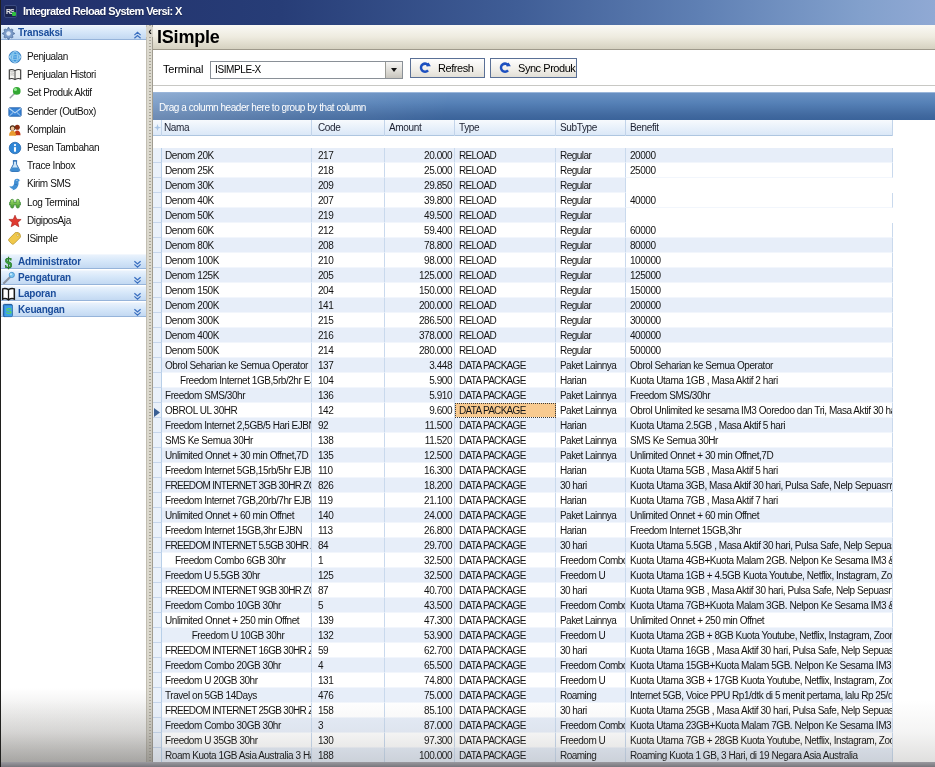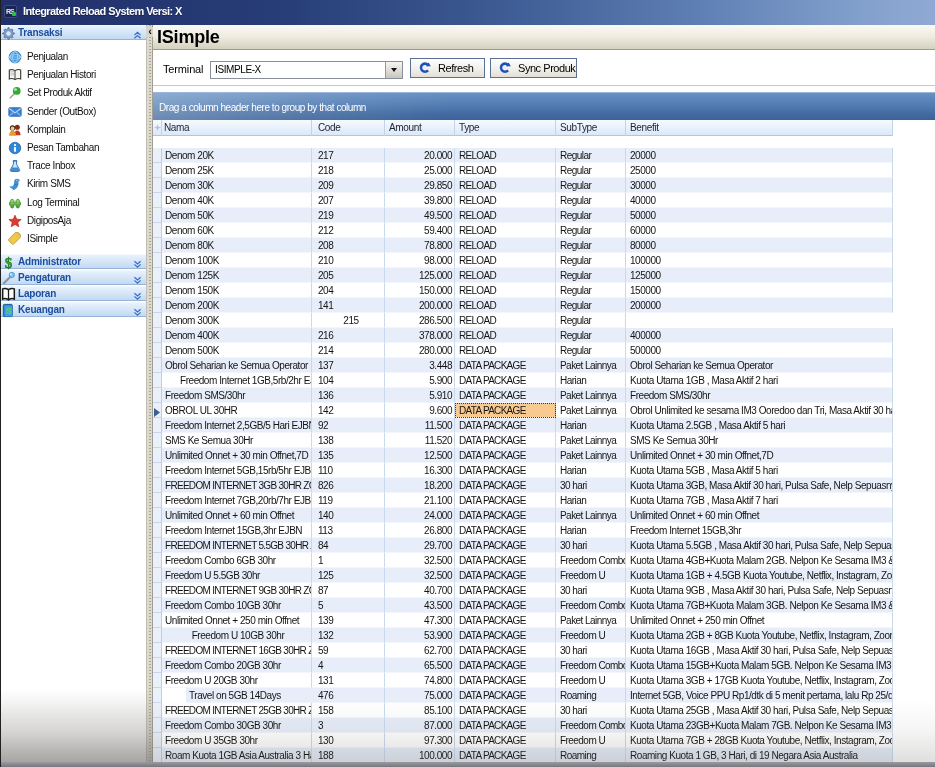--- a/index.html
+++ b/index.html
@@ -287,39 +287,37 @@
         <div class="c ls7" style="left:403px;width:70px;">Regular</div>
         <div class="c" style="left:473px;width:267px;">25000</div>
       </div>
       <div class="row alt" style="top:30px">
         <div class="ind"></div>
         <div class="c" style="left:9px;width:150px;padding-left:3px;">Denom 30K</div>
         <div class="c" style="left:159px;width:73px;padding-left:6px;">209</div>
         <div class="c r" style="left:232px;width:70px;">29.850</div>
         <div class="c ls8" style="left:302px;width:101px;">RELOAD</div>
         <div class="c ls7" style="left:403px;width:70px;">Regular</div>
-        <div class="c" style="left:473px;width:267px;">30000</div>
       </div>
       <div class="row" style="top:45px">
         <div class="ind"></div>
         <div class="c" style="left:9px;width:150px;padding-left:3px;">Denom 40K</div>
         <div class="c" style="left:159px;width:73px;padding-left:6px;">207</div>
         <div class="c r" style="left:232px;width:70px;">39.800</div>
         <div class="c ls8" style="left:302px;width:101px;">RELOAD</div>
         <div class="c ls7" style="left:403px;width:70px;">Regular</div>
         <div class="c" style="left:473px;width:267px;">40000</div>
       </div>
       <div class="row alt" style="top:60px">
         <div class="ind"></div>
         <div class="c" style="left:9px;width:150px;padding-left:3px;">Denom 50K</div>
         <div class="c" style="left:159px;width:73px;padding-left:6px;">219</div>
         <div class="c r" style="left:232px;width:70px;">49.500</div>
         <div class="c ls8" style="left:302px;width:101px;">RELOAD</div>
         <div class="c ls7" style="left:403px;width:70px;">Regular</div>
-        <div class="c" style="left:473px;width:267px;">50000</div>
       </div>
       <div class="row" style="top:75px">
         <div class="ind"></div>
         <div class="c" style="left:9px;width:150px;padding-left:3px;">Denom 60K</div>
         <div class="c" style="left:159px;width:73px;padding-left:6px;">212</div>
         <div class="c r" style="left:232px;width:70px;">59.400</div>
         <div class="c ls8" style="left:302px;width:101px;">RELOAD</div>
         <div class="c ls7" style="left:403px;width:70px;">Regular</div>
         <div class="c" style="left:473px;width:267px;">60000</div>
       </div>
@@ -364,24 +362,25 @@
         <div class="c" style="left:9px;width:150px;padding-left:3px;">Denom 200K</div>
         <div class="c" style="left:159px;width:73px;padding-left:6px;">141</div>
         <div class="c r" style="left:232px;width:70px;">200.000</div>
         <div class="c ls8" style="left:302px;width:101px;">RELOAD</div>
         <div class="c ls7" style="left:403px;width:70px;">Regular</div>
         <div class="c" style="left:473px;width:267px;">200000</div>
       </div>
       <div class="row" style="top:165px">
         <div class="ind"></div>
         <div class="c" style="left:9px;width:150px;padding-left:3px;">Denom 300K</div>
-        <div class="c" style="left:159px;width:73px;padding-left:6px;text-align:center;">215</div>
+        <div class="c" style="left:159px;width:73px;padding-left:6px;">215</div>
         <div class="c r" style="left:232px;width:70px;">286.500</div>
         <div class="c ls8" style="left:302px;width:101px;">RELOAD</div>
         <div class="c ls7" style="left:403px;width:70px;">Regular</div>
+        <div class="c" style="left:473px;width:267px;">300000</div>
       </div>
       <div class="row alt" style="top:180px">
         <div class="ind"></div>
         <div class="c" style="left:9px;width:150px;padding-left:3px;">Denom 400K</div>
         <div class="c" style="left:159px;width:73px;padding-left:6px;">216</div>
         <div class="c r" style="left:232px;width:70px;">378.000</div>
         <div class="c ls8" style="left:302px;width:101px;">RELOAD</div>
         <div class="c ls7" style="left:403px;width:70px;">Regular</div>
         <div class="c" style="left:473px;width:267px;">400000</div>
       </div>
@@ -508,21 +507,21 @@
         <div class="ind"></div>
         <div class="c ls8" style="left:9px;width:150px;padding-left:3px;">FREEDOM INTERNET 5.5GB 30HR  ZONA</div>
         <div class="c" style="left:159px;width:73px;padding-left:6px;">84</div>
         <div class="c r" style="left:232px;width:70px;">29.700</div>
         <div class="c ls8" style="left:302px;width:101px;">DATA PACKAGE</div>
         <div class="c ls7" style="left:403px;width:70px;">30 hari</div>
         <div class="c" style="left:473px;width:267px;">Kuota Utama 5.5GB , Masa Aktif 30 hari, Pulsa Safe, Nelp Sepuasnya</div>
       </div>
       <div class="row" style="top:405px">
         <div class="ind"></div>
-        <div class="c" style="left:9px;width:150px;padding-left:3px;">Freedom Combo 6GB 30hr</div>
+        <div class="c" style="left:9px;width:150px;padding-left:13px;">Freedom Combo 6GB 30hr</div>
         <div class="c" style="left:159px;width:73px;padding-left:6px;">1</div>
         <div class="c r" style="left:232px;width:70px;">32.500</div>
         <div class="c ls8" style="left:302px;width:101px;">DATA PACKAGE</div>
         <div class="c ls7" style="left:403px;width:70px;">Freedom Combo</div>
         <div class="c" style="left:473px;width:267px;">Kuota Utama 4GB+Kuota Malam 2GB. Nelpon Ke Sesama IM3 &amp; Tri</div>
       </div>
       <div class="row alt" style="top:420px">
         <div class="ind"></div>
         <div class="c" style="left:9px;width:150px;padding-left:3px;">Freedom U 5.5GB 30hr</div>
         <div class="c" style="left:159px;width:73px;padding-left:6px;">125</div>
@@ -589,21 +588,21 @@
         <div class="ind"></div>
         <div class="c" style="left:9px;width:150px;padding-left:3px;">Freedom U 20GB 30hr</div>
         <div class="c" style="left:159px;width:73px;padding-left:6px;">131</div>
         <div class="c r" style="left:232px;width:70px;">74.800</div>
         <div class="c ls8" style="left:302px;width:101px;">DATA PACKAGE</div>
         <div class="c ls7" style="left:403px;width:70px;">Freedom U</div>
         <div class="c" style="left:473px;width:267px;">Kuota Utama 3GB + 17GB Kuota Youtube, Netflix, Instagram, Zoom</div>
       </div>
       <div class="row alt" style="top:540px">
         <div class="ind"></div>
-        <div class="c" style="left:9px;width:150px;padding-left:3px;margin-left:24px;">Travel on 5GB 14Days</div>
+        <div class="c" style="left:9px;width:150px;padding-left:3px;">Travel on 5GB 14Days</div>
         <div class="c" style="left:159px;width:73px;padding-left:6px;">476</div>
         <div class="c r" style="left:232px;width:70px;">75.000</div>
         <div class="c ls8" style="left:302px;width:101px;">DATA PACKAGE</div>
         <div class="c ls7" style="left:403px;width:70px;">Roaming</div>
         <div class="c" style="left:473px;width:267px;">Internet 5GB, Voice PPU Rp1/dtk di 5 menit pertama, lalu Rp 25/dtk</div>
       </div>
       <div class="row" style="top:555px">
         <div class="ind"></div>
         <div class="c ls8" style="left:9px;width:150px;padding-left:3px;">FREEDOM INTERNET 25GB 30HR  ZONA</div>
         <div class="c" style="left:159px;width:73px;padding-left:6px;">158</div>

